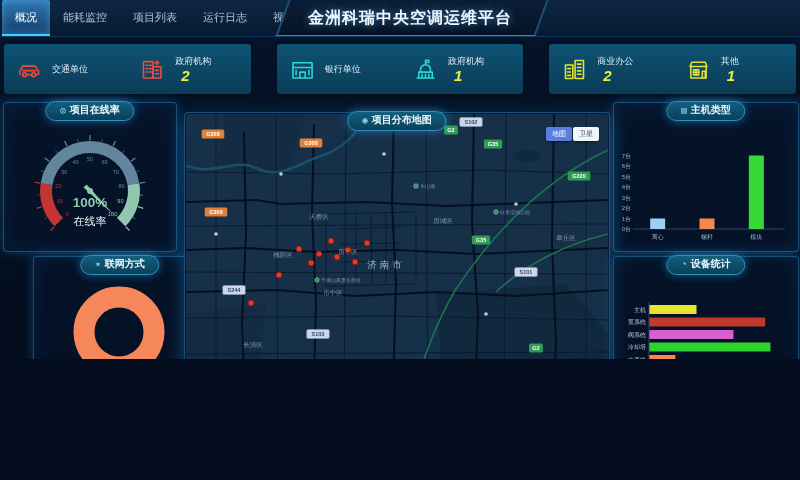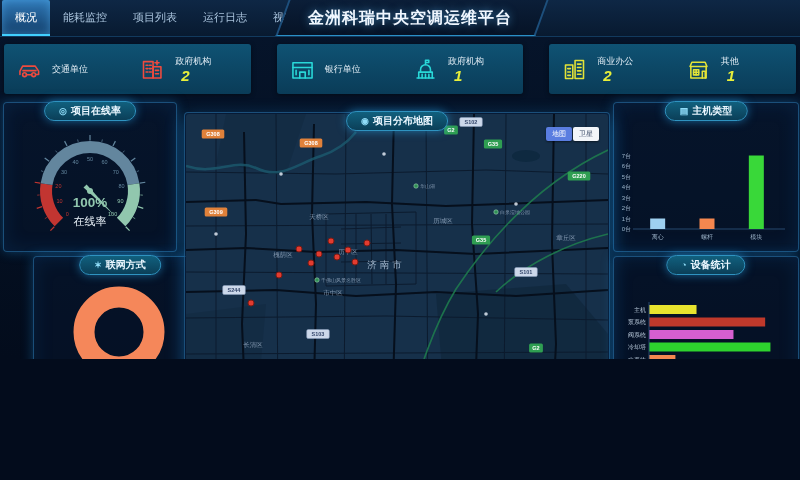--- a/index.html
+++ b/index.html
@@ -32,21 +32,21 @@
   .panel{position:absolute;background:rgba(7,22,45,.55);border:1px solid rgba(46,130,190,.55);border-radius:4px;
          box-shadow:0 0 12px rgba(32,150,230,.35), inset 0 0 20px rgba(24,100,170,.18);}
   #p-online {left:3px;  top:102px;width:172px;height:148px;}
   #p-network{left:3px;  top:256px;width:172px;height:158px;margin-left:30px;}
   #p-map    {left:184px;top:112px;width:424px;height:308px;box-shadow:0 6px 18px rgba(32,150,230,.45), inset 0 0 22px rgba(24,100,170,.2);}
   #p-host   {left:613px;top:102px;width:184px;height:148px;}
   #p-device {left:613px;top:256px;width:184px;height:158px;}
   .phead{position:absolute;top:-2px;left:50%;transform:translateX(-50%);height:18px;line-height:17px;padding:0 14px;
          background:linear-gradient(180deg,#11607e,#0b3f58);border:1px solid #2f93c0;border-radius:10px;
          font-size:10px;font-weight:bold;color:#ebf7ff;white-space:nowrap;z-index:3;
-         box-shadow:0 0 10px rgba(40,170,240,.55);}
+         box-shadow:0 0 10px rgba(40,170,240,.55);font-family:Liberation Mono, monospace;}
   .phead .ico{color:#8fdcf8;font-size:9px;margin-right:4px;}
   .pbody{position:absolute;left:0;right:0;text-align:center;}
   .pbody svg{display:inline-block;}
   
   #map-body{position:absolute;left:1px;top:1px;right:1px;bottom:1px;border-radius:3px;overflow:hidden;}
   #map-body svg{width:100%;height:100%;display:block;}
   .map-toggle{position:absolute;top:14px;right:10px;display:flex;z-index:4;font-size:7px;}
   .map-btn{padding:2px 6px;margin-left:1px;border-radius:2px;background:#f2f5f9;color:#3a4a66;cursor:pointer;
            box-shadow:0 1px 2px rgba(0,0,0,.5);}
   .map-btn.on{background:#5a7de0;color:#fff;}

